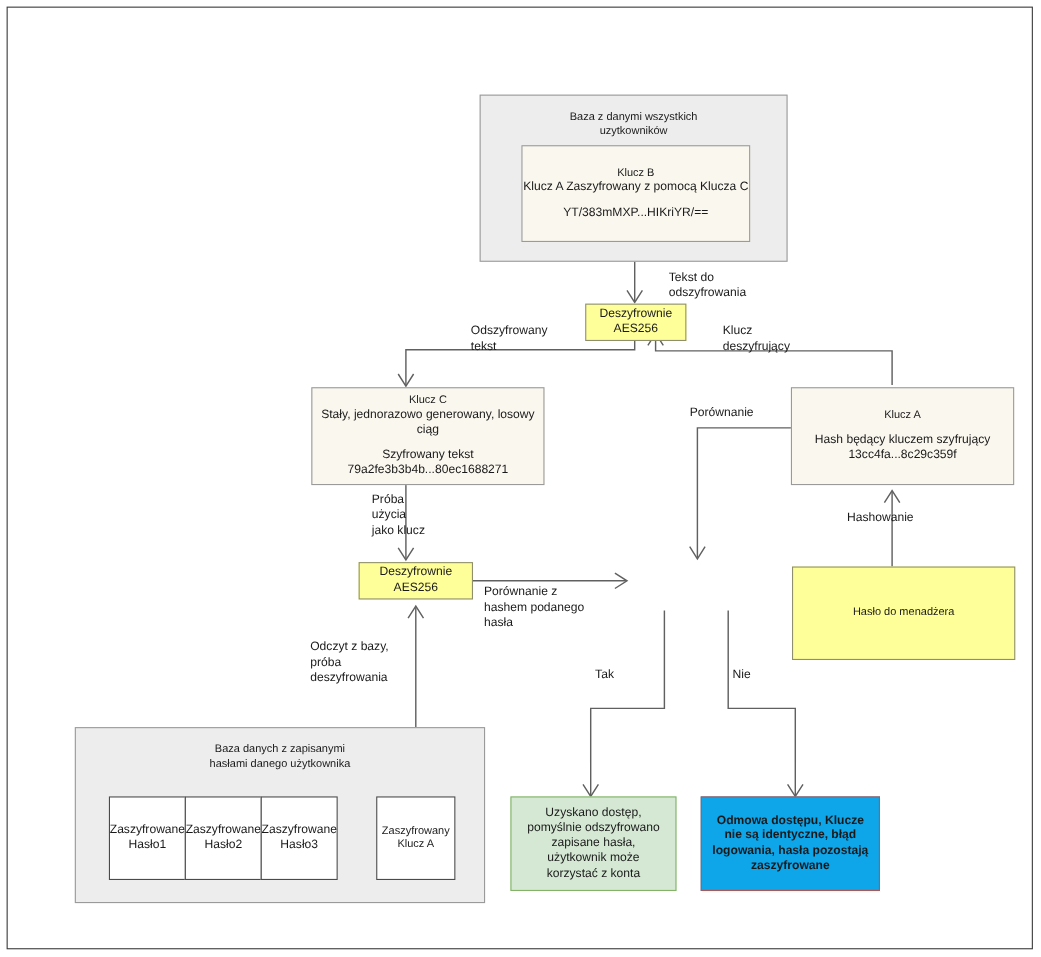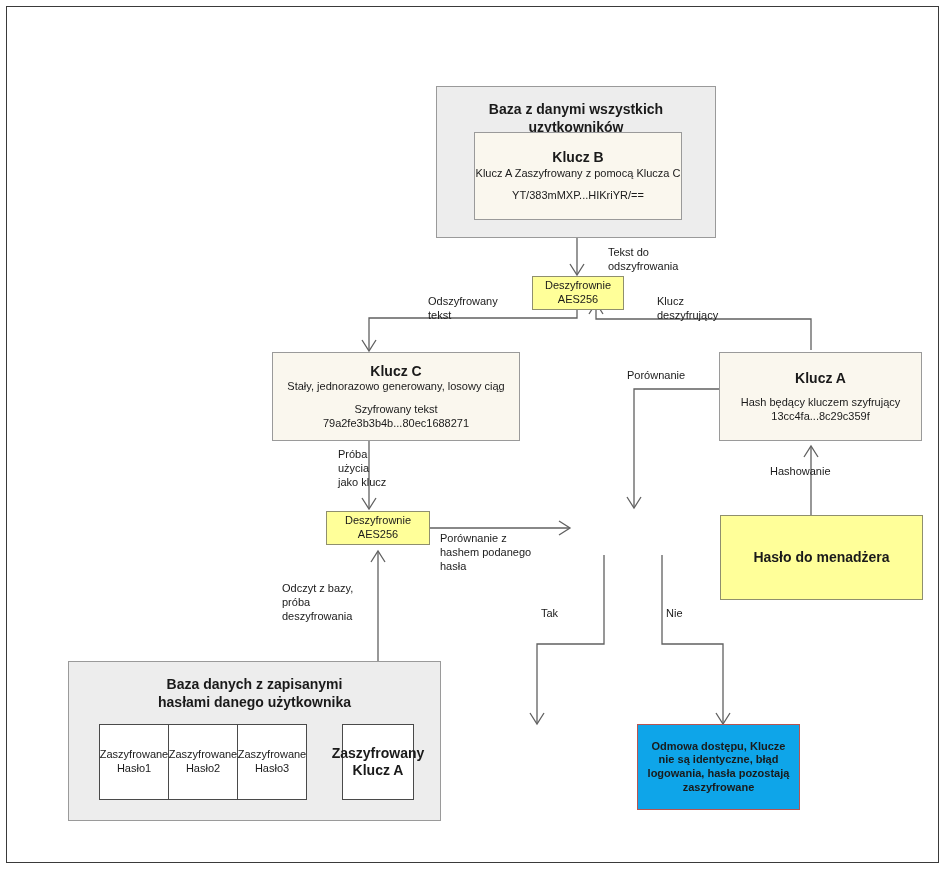--- a/index.html
+++ b/index.html
@@ -47,21 +47,21 @@
   }
   .green{
     background:#d5e8d4;
     border:1.5px solid #82b366;
   }
   .red{
     background:#0ea5e9;
     border:1.5px solid #b85450;
     font-weight:bold;
   }
-  .ttl{font-weight:bold;font-size:14px;}
+  .ttl{font-weight:normal;font-size:10px;}
   .sub{font-size:11px;}
   .mono-ish{font-size:11px;}
   .gap{height:9px;}
   .lbl{
     position:absolute;
     font-size:11px;
     line-height:1.25;
     color:#1a1a1a;
     white-space:pre-line;
   }
@@ -121,21 +121,21 @@
     <div class="sub">Klucz A Zaszyfrowany z pomocą Klucza C</div>
     <div class="gap"></div>
     <div class="mono-ish">YT/383mMXP...HIKriYR/==</div>
   </div>
 
   <div class="node yellow" style="left:525px;top:269px;width:92px;height:34px;">
     <div class="sub">Deszyfrownie</div>
     <div class="sub">AES256</div>
   </div>
 
-  <div class="node cream" style="left:265px;top:345px;width:248px;height:89px;">
+  <div class="node cream" style="left:276px;top:345px;width:212px;height:89px;">
     <div class="ttl">Klucz C</div>
     <div class="sub">Stały, jednorazowo generowany, losowy ciąg</div>
     <div class="gap"></div>
     <div class="sub">Szyfrowany tekst</div>
     <div class="mono-ish">79a2fe3b3b4b...80ec1688271</div>
   </div>
 
   <div class="node cream" style="left:712px;top:345px;width:203px;height:89px;">
     <div class="ttl">Klucz A</div>
     <div class="gap"></div>
@@ -169,20 +169,23 @@
   <div class="node white" style="left:230px;top:717px;width:70px;height:76px;">
     <div class="sub">Zaszyfrowane</div>
     <div class="sub">Hasło3</div>
   </div>
 
   <div class="node white" style="left:335px;top:717px;width:72px;height:76px;">
     <div class="ttl">Zaszyfrowany</div>
     <div class="ttl">Klucz A</div>
   </div>
 
+  <div class="node green" style="left:457px;top:717px;width:151px;height:86px;padding:0 8px;">
+    <div class="sub">Uzyskano dostęp, pomyślnie odszyfrowano zapisane hasła, użytkownik może korzystać z konta</div>
+  </div>
 
   <div class="node red" style="left:630px;top:717px;width:163px;height:86px;padding:0 8px;">
     <div class="sub">Odmowa dostępu, Klucze nie są identyczne, błąd logowania, hasła pozostają zaszyfrowane</div>
   </div>
 
   <div class="lbl" style="left:580px;top:239px;width:110px;text-align:left;margin-left:21px;">Tekst do
 odszyfrowania</div>
 
   <div class="lbl" style="left:421px;top:288px;width:110px;">Odszyfrowany
 tekst</div>

